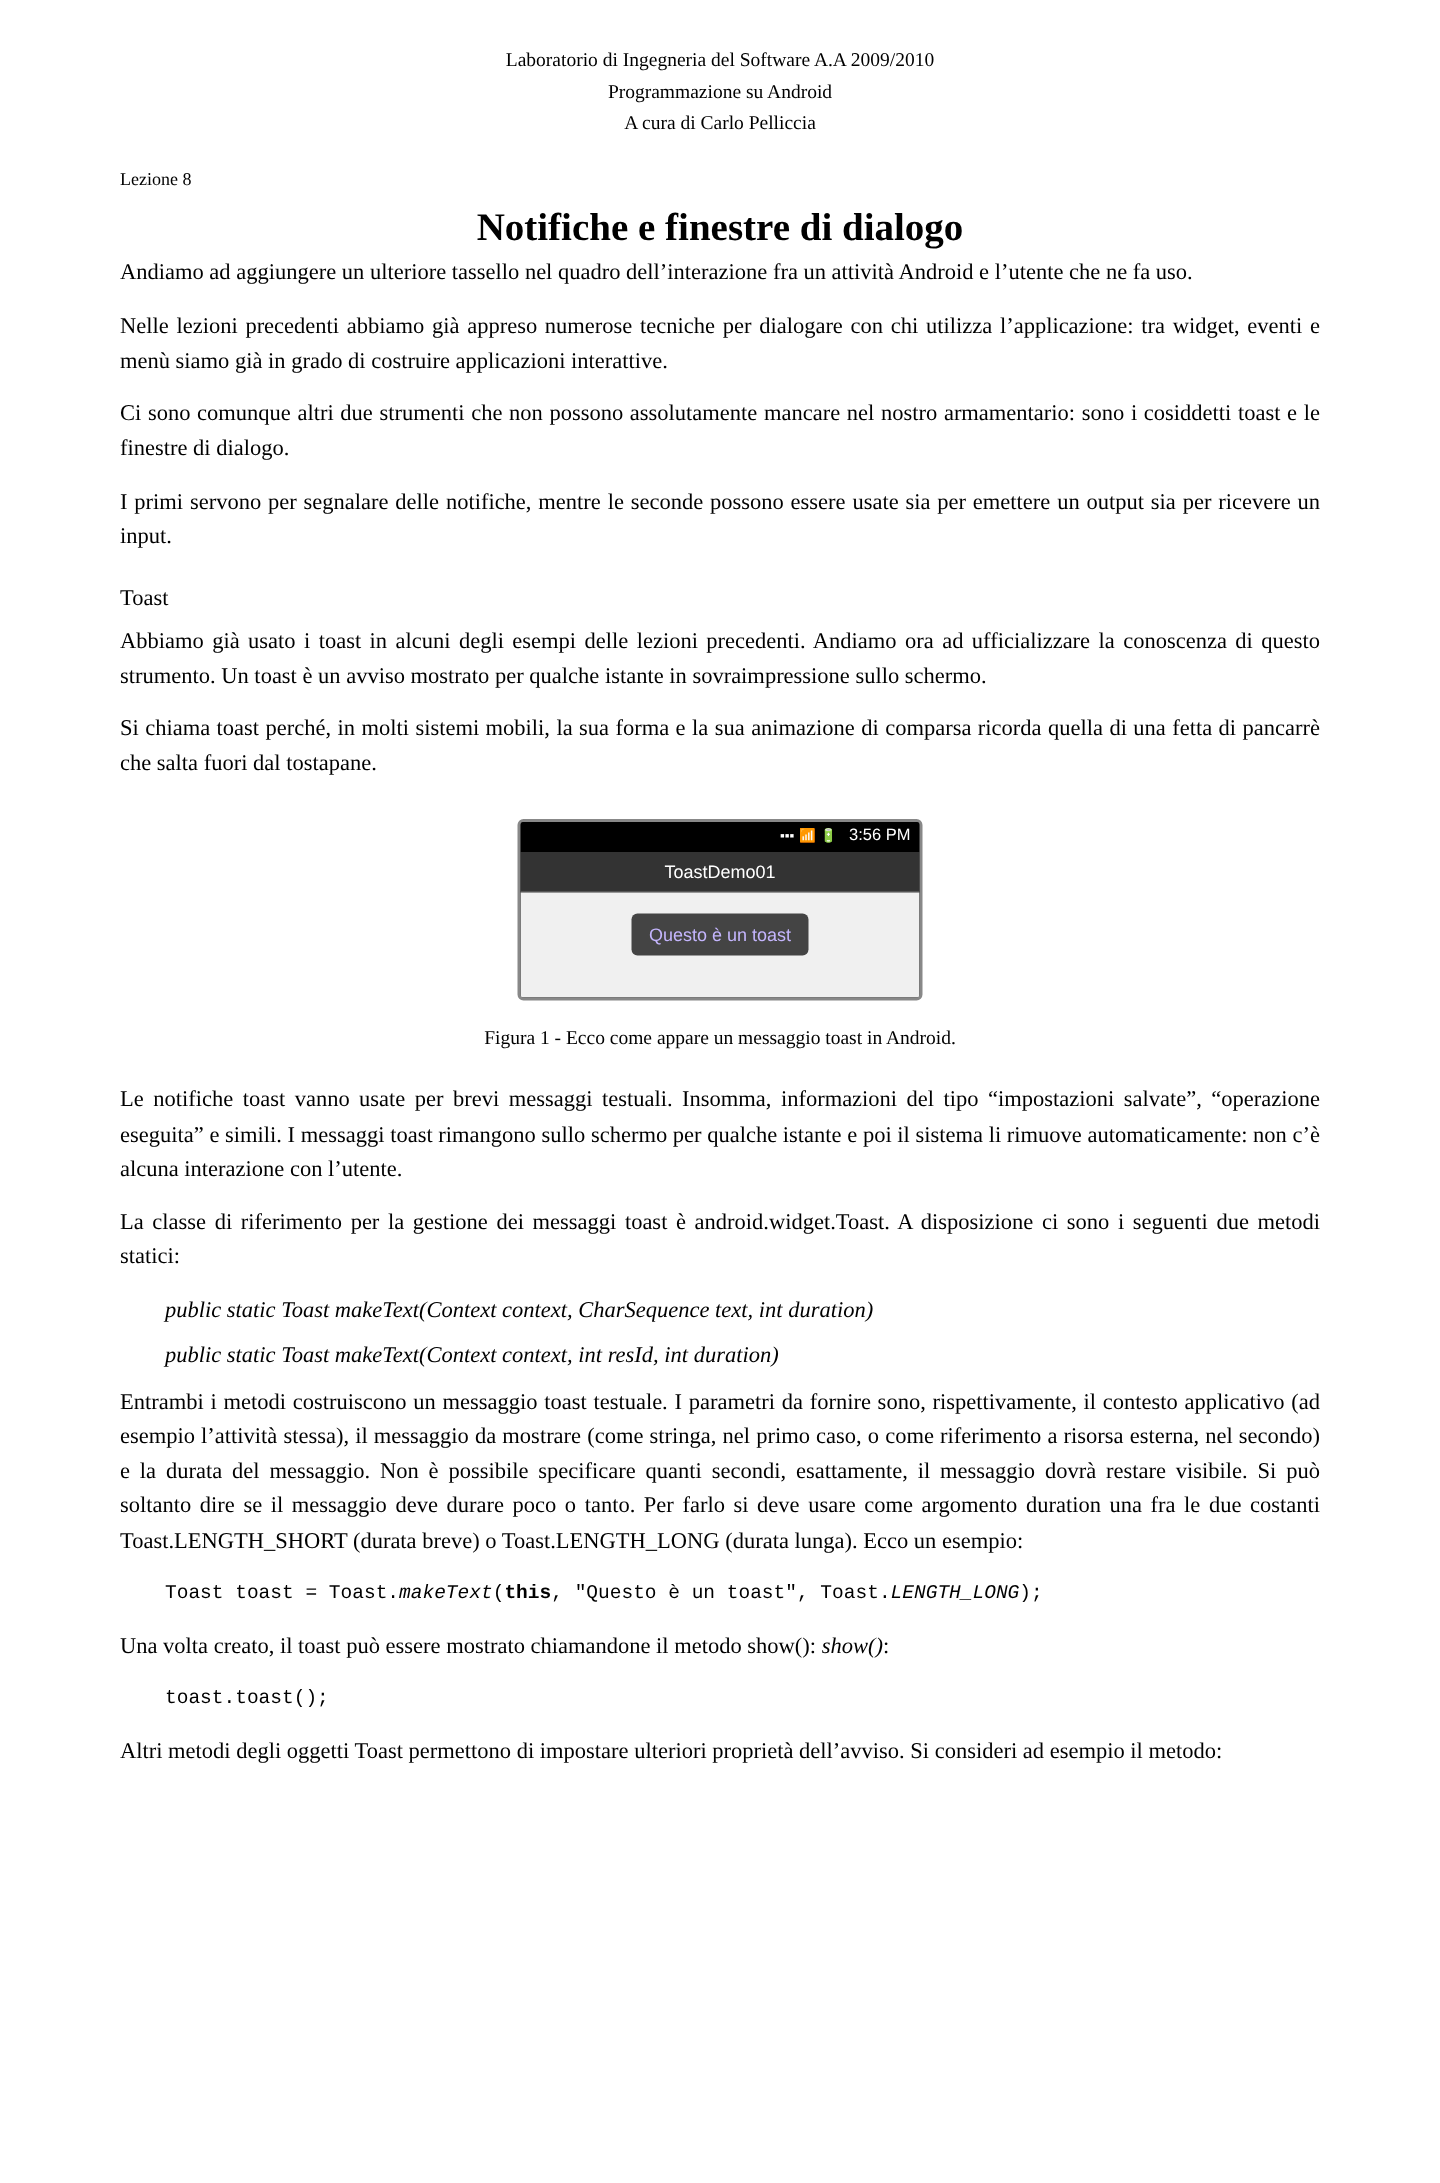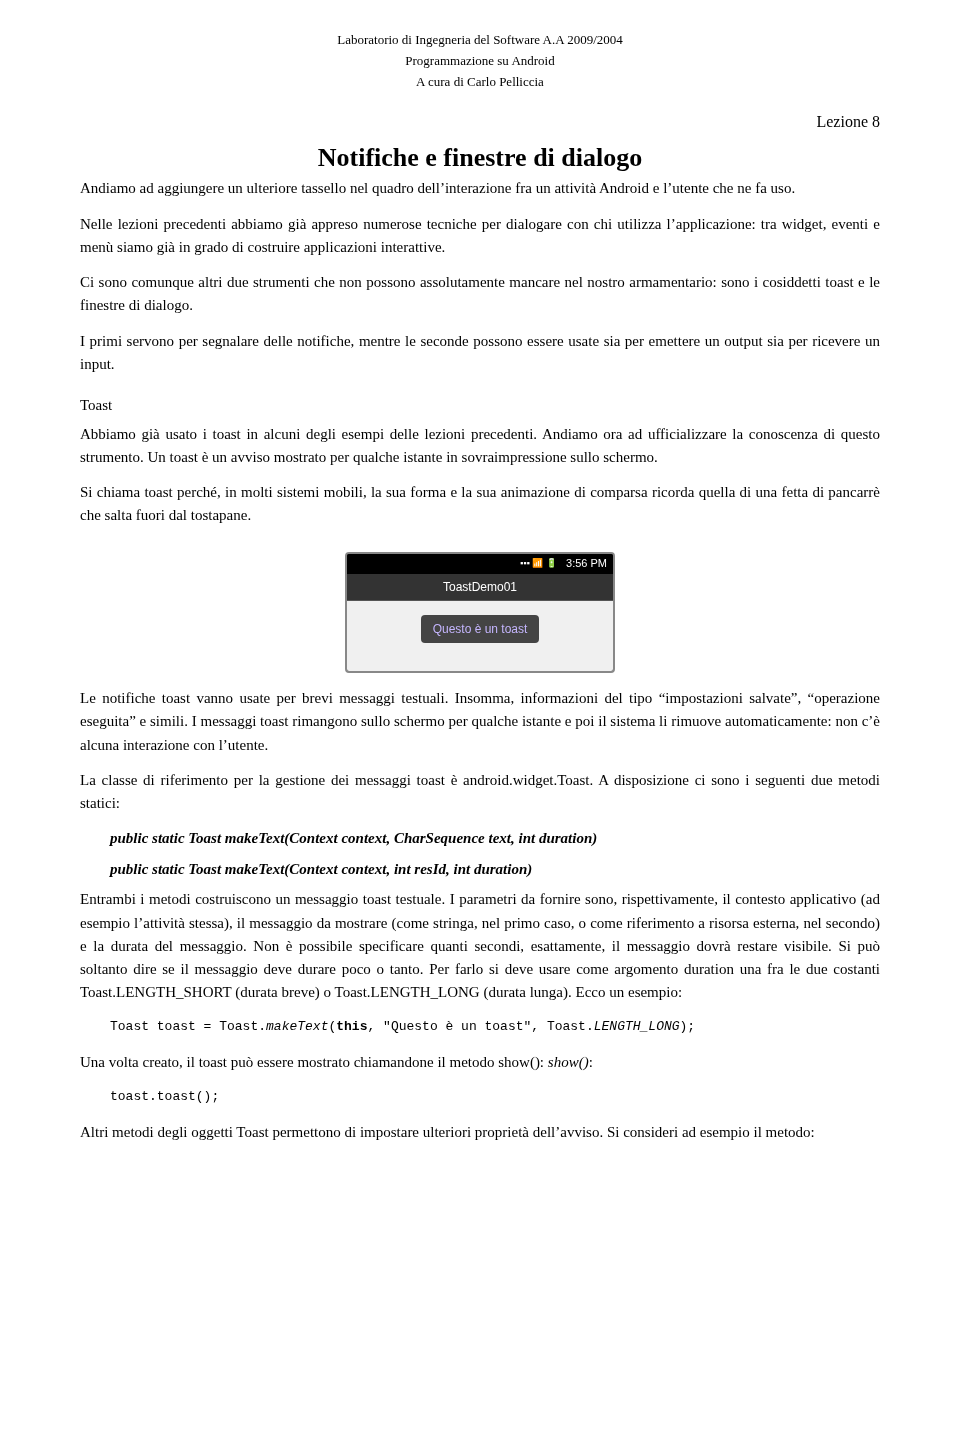--- a/index.html
+++ b/index.html
@@ -12,22 +12,22 @@
       width: 960px;
       padding: 30px 80px;
     }
     .header {
       text-align: center;
       font-size: 13px;
       margin-bottom: 18px;
       line-height: 1.6;
     }
     .lesson-label {
-      text-align: right;
-      font-size: 16px;
+      text-align: left;
+      font-size: 12px;
       margin-bottom: 4px;
     }
     .main-title {
       text-align: center;
       font-size: 26px;
       font-weight: bold;
     }
     p {
       text-align: justify;
       margin-bottom: 12px;
@@ -97,41 +97,41 @@
       font-style: normal;
     }
     .code-block {
       font-family: "Courier New", Courier, monospace;
       font-size: 13px;
       margin: 10px 0 14px 30px;
       line-height: 1.6;
     }
     .italic-method {
       font-style: italic;
-      font-weight: bold;
+      font-weight: normal;
       font-size: 15px;
       margin: 8px 0 8px 30px;
       display: block;
     }
     em {
       font-style: italic;
     }
     .status-icons {
       display: flex;
       align-items: center;
       gap: 3px;
       font-size: 9px;
     }
   </style>
 </head>
 <body>
 
 <div>
   <p class="header">
-    <span>Laboratorio di Ingegneria del Software A.A 2009/2004</span><br>
+    <span>Laboratorio di Ingegneria del Software A.A 2009/2010</span><br>
     <span>Programmazione su Android</span><br>
     <span>A cura di Carlo Pelliccia</span>
   </p>
 </div>
 
 <div class="lesson-label">
   <span>Lezione 8</span>
 </div>
 <div class="main-title">
   <span>Notifiche e finestre di dialogo</span>
@@ -179,20 +179,23 @@
     </div>
     <div class="android-title-bar">
       <span>ToastDemo01</span>
     </div>
     <div class="android-content">
       <div class="toast-bubble">
         <span>Questo è un toast</span>
       </div>
     </div>
   </div>
+  <p class="figure-caption">
+    <span>Figura 1 - Ecco come appare un messaggio toast in Android.</span>
+  </p>
 </div>
 
 <p>
   <span>Le notifiche toast vanno usate per brevi messaggi testuali. Insomma, informazioni del tipo “impostazioni salvate”, “operazione eseguita” e simili.</span>
   <span> </span>
   <span>I messaggi toast rimangono sullo schermo per qualche istante e poi il sistema li rimuove automaticamente: non c’è alcuna interazione con l’utente.</span>
 </p>
 
 <p>
   <span>La classe di riferimento per la gestione dei messaggi toast è android.widget.Toast. A disposizione ci sono i seguenti due metodi statici:</span>

